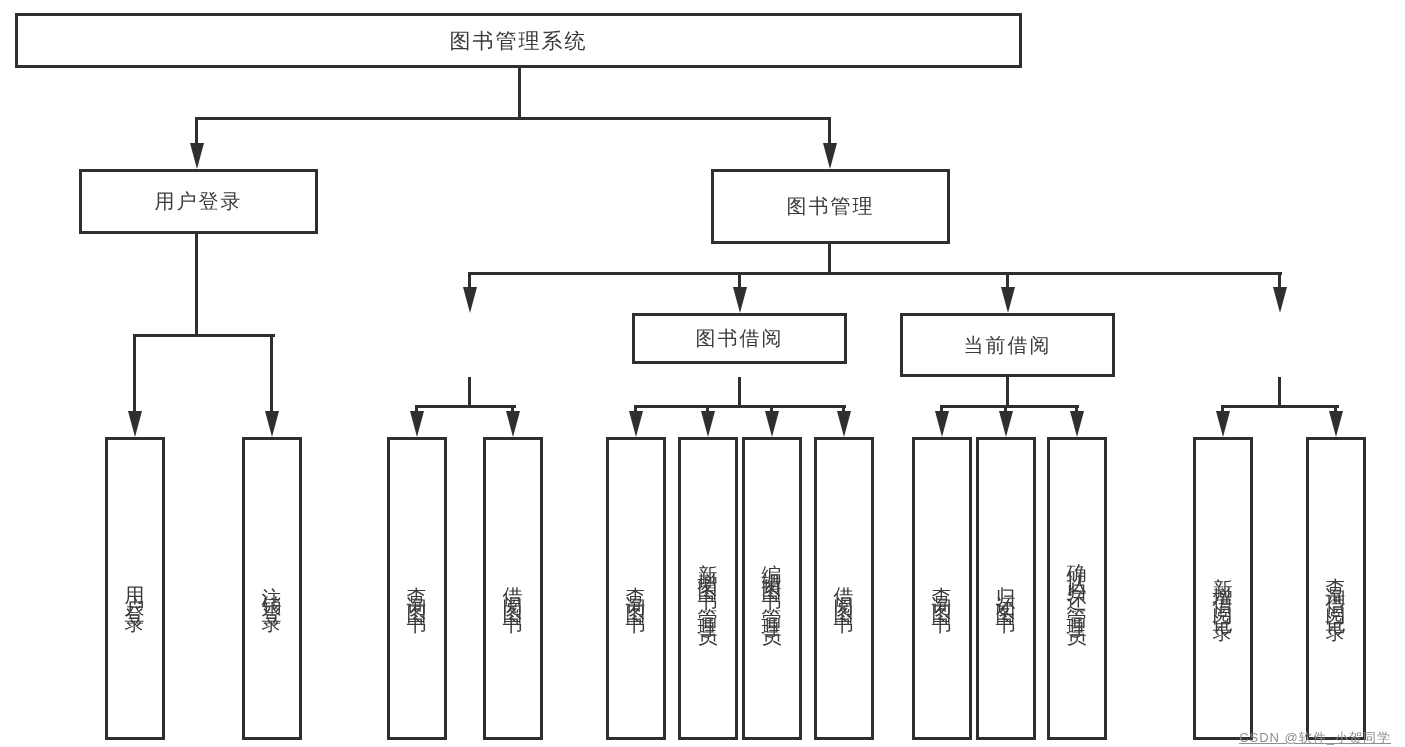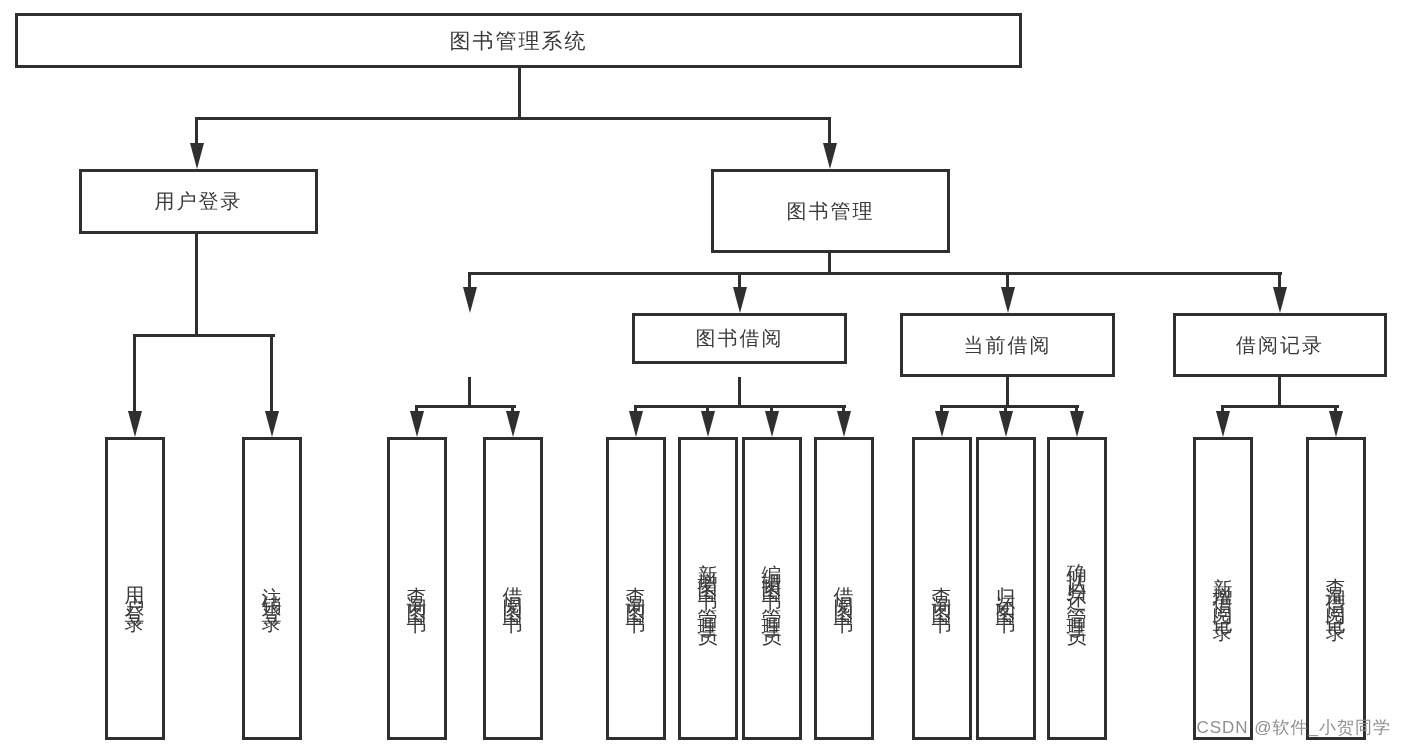--- a/index.html
+++ b/index.html
@@ -52,26 +52,27 @@
   .vl{position:absolute;width:3px;background:var(--line);}
   .hl{position:absolute;height:3px;background:var(--line);}
   .arrow{
     position:absolute;width:0;height:0;
     border-left:7px solid transparent;
     border-right:7px solid transparent;
     border-top:26px solid var(--line);
   }
   #watermark{
     position:absolute;
-    right:14px;bottom:8px;
-    font-size:17px;
+    right:14px;bottom:0;
+    font-size:13px;
     color:var(--wm);
     letter-spacing:1px;
     z-index:10;
     white-space:nowrap;
+    text-decoration:underline;
   }
 </style>
 </head>
 <body>
 
 <div id="canvas">
 
   <div class="vl" style="left:518px;top:68px;height:49px"></div>
   <div class="hl" style="left:195px;top:117px;width:636px"></div>
   <div class="vl" style="left:195px;top:117px;height:28px"></div>
@@ -125,25 +126,24 @@
   <div class="vl" style="left:1075px;top:405px;height:9px"></div>
   <div class="arrow" style="left:1070px;top:411px"></div>
   <div class="vl" style="left:1221px;top:405px;height:9px"></div>
   <div class="arrow" style="left:1216px;top:411px"></div>
   <div class="vl" style="left:1334px;top:405px;height:9px"></div>
   <div class="arrow" style="left:1329px;top:411px"></div>
 
   <div class="box root" style="left:15px;top:13px;width:1007px;height:55px">图书管理系统</div>
 
   <div class="box" style="left:79px;top:169px;width:239px;height:65px">用户登录</div>
-  <div class="box" style="left:711px;top:169px;width:239px;height:84px">图书管理</div>
+  <div class="box" style="left:711px;top:169px;width:239px;height:75px">图书管理</div>
 
   <div class="box" style="left:632px;top:313px;width:215px;height:51px">图书借阅</div>
   <div class="box" style="left:900px;top:313px;width:215px;height:64px">当前借阅</div>
-  <div class="box" style="left:1173px;top:313px;width:214px;height:64px">借阅记录</div>
 
   <div class="leaf" style="left:105px;top:437px;width:60px;height:303px">
     <span>用户登录</span>
     </div>
   <div class="leaf" style="left:242px;top:437px;width:60px;height:303px">
     <span>注销登录</span>
     </div>
   <div class="leaf" style="left:387px;top:437px;width:60px;height:303px">
     <span>查询图书</span>
     </div>

